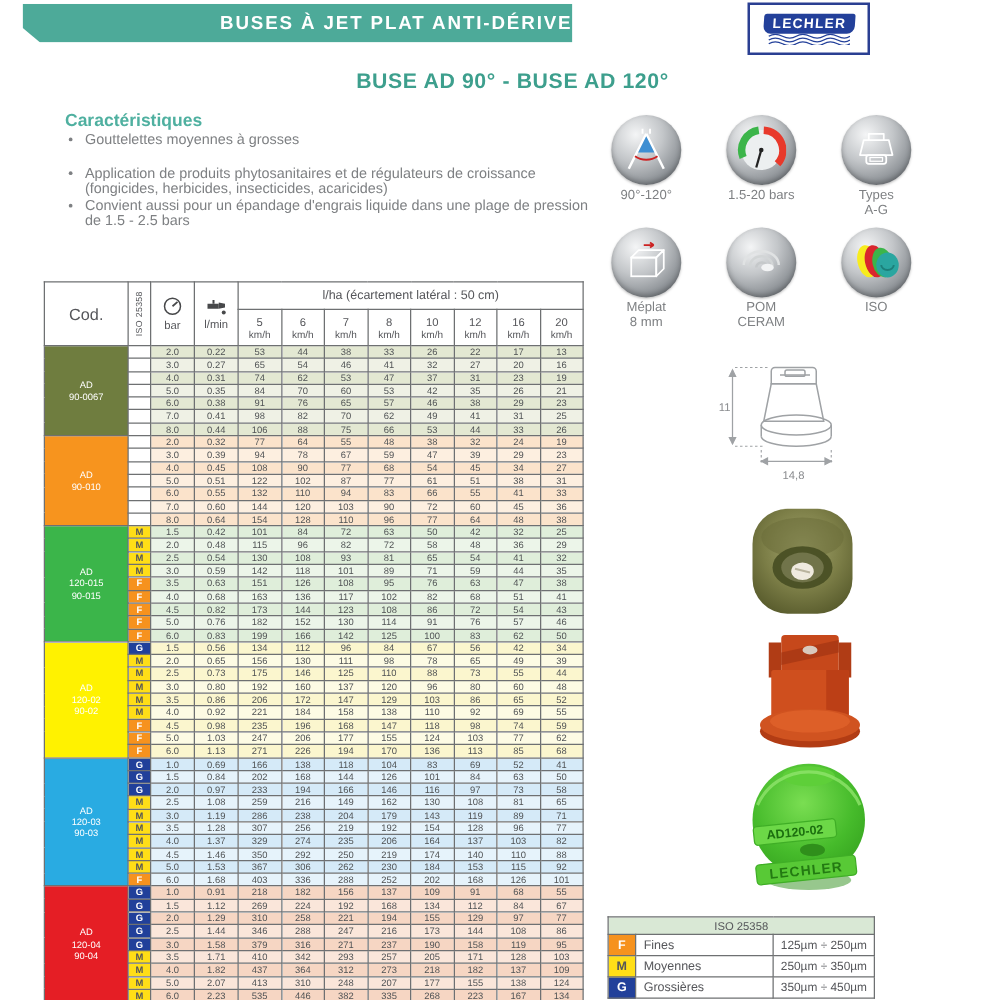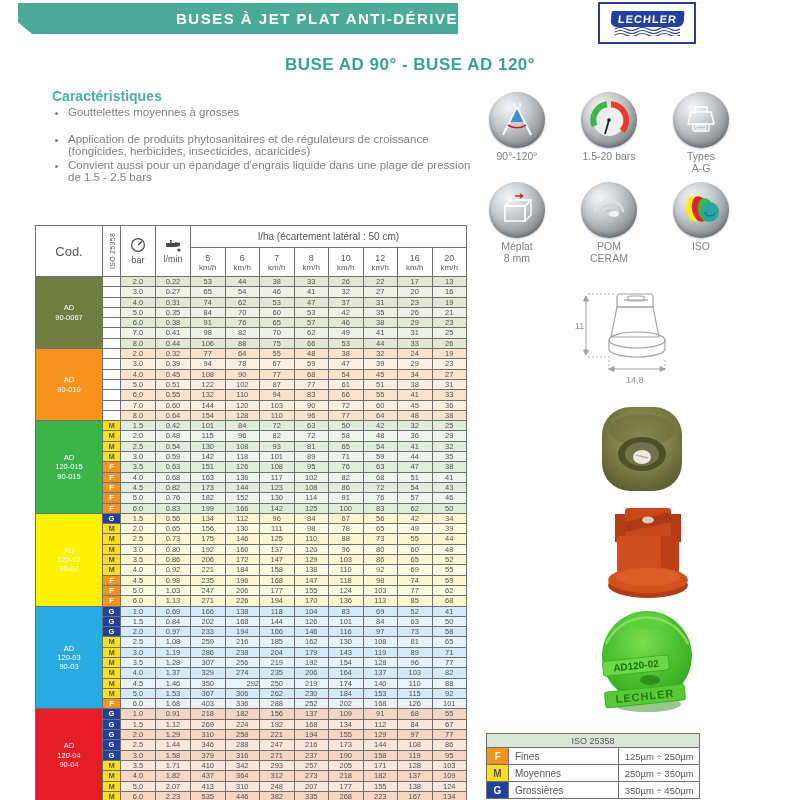--- a/index.html
+++ b/index.html
@@ -729,21 +729,21 @@
           <td style="background: rgb(213, 234, 248);">97</td>
           <td style="background: rgb(213, 234, 248);">73</td>
           <td style="background: rgb(213, 234, 248);">58</td>
         </tr>
         <tr>
           <td class="iso-cell" style="background: rgb(255, 222, 23); color: rgb(85, 86, 90);">M</td>
           <td style="background: rgb(230, 243, 251);">2.5</td>
           <td style="background: rgb(230, 243, 251);">1.08</td>
           <td style="background: rgb(230, 243, 251);">259</td>
           <td style="background: rgb(230, 243, 251);">216</td>
-          <td style="background: rgb(230, 243, 251);">185</td>
+          <td style="background: rgb(230, 243, 251);">149</td>
           <td style="background: rgb(230, 243, 251);">162</td>
           <td style="background: rgb(230, 243, 251);">130</td>
           <td style="background: rgb(230, 243, 251);">108</td>
           <td style="background: rgb(230, 243, 251);">81</td>
           <td style="background: rgb(230, 243, 251);">65</td>
         </tr>
         <tr>
           <td class="iso-cell" style="background: rgb(255, 222, 23); color: rgb(85, 86, 90);">M</td>
           <td style="background: rgb(213, 234, 248);">3.0</td>
           <td style="background: rgb(213, 234, 248);">1.19</td>
@@ -780,21 +780,21 @@
           <td style="background: rgb(213, 234, 248);">164</td>
           <td style="background: rgb(213, 234, 248);">137</td>
           <td style="background: rgb(213, 234, 248);">103</td>
           <td style="background: rgb(213, 234, 248);">82</td>
         </tr>
         <tr>
           <td class="iso-cell" style="background: rgb(255, 222, 23); color: rgb(85, 86, 90);">M</td>
           <td style="background: rgb(230, 243, 251);">4.5</td>
           <td style="background: rgb(230, 243, 251);">1.46</td>
           <td style="background: rgb(230, 243, 251);">350</td>
-          <td style="background: rgb(230, 243, 251); text-align: right;">292</td>
+          <td style="background: rgb(230, 243, 251);">292</td>
           <td style="background: rgb(230, 243, 251);">250</td>
           <td style="background: rgb(230, 243, 251);">219</td>
           <td style="background: rgb(230, 243, 251);">174</td>
           <td style="background: rgb(230, 243, 251);">140</td>
           <td style="background: rgb(230, 243, 251);">110</td>
           <td style="background: rgb(230, 243, 251);">88</td>
         </tr>
         <tr>
           <td class="iso-cell" style="background: rgb(255, 222, 23); color: rgb(85, 86, 90);">M</td>
           <td style="background: rgb(213, 234, 248);">5.0</td>

